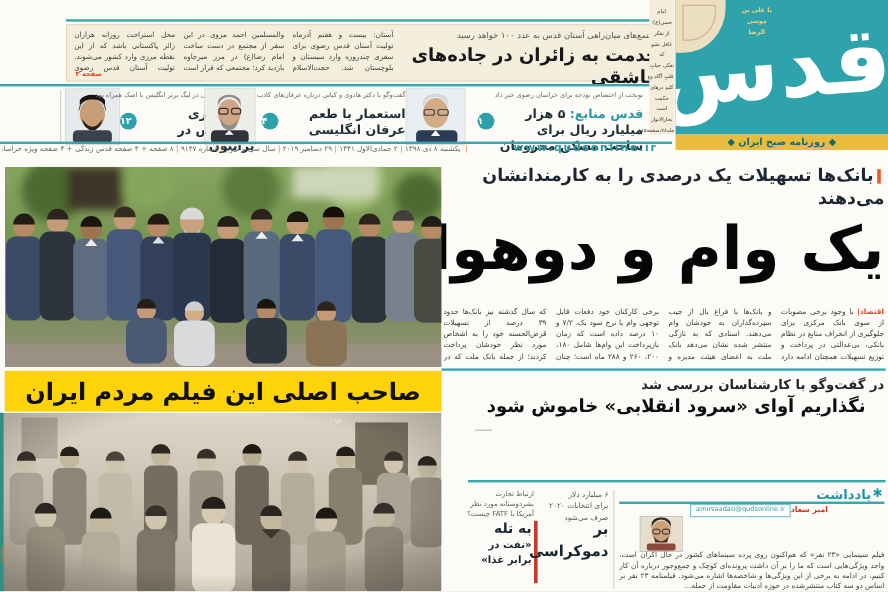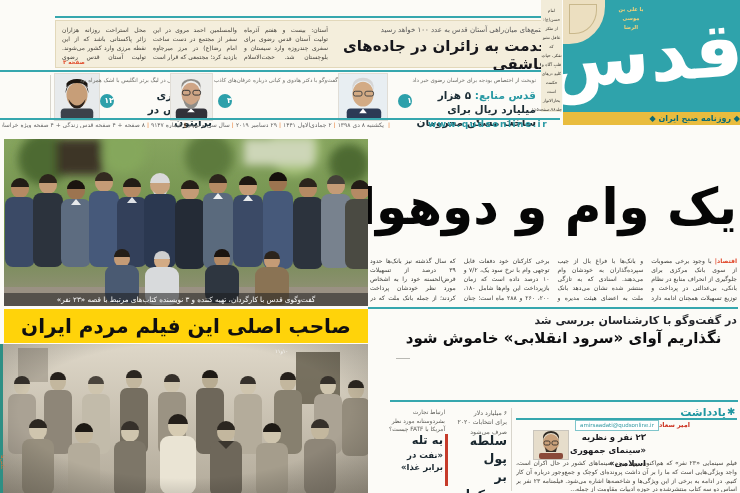--- a/index.html
+++ b/index.html
@@ -13,40 +13,40 @@
   .ts-kicker{position:absolute;right:8px;top:5px;width:225px;font-size:7px;color:#555;text-align:right;}
   .ts-headline{position:absolute;right:8px;top:16px;width:225px;font-size:15px;font-weight:bold;color:#17171c;text-align:right;}
   .ts-body{position:absolute;left:6px;top:4px;width:266px;height:38px;font-size:6px;line-height:1.5;color:#44413a;
            text-align:justify;column-count:3;column-gap:7px;overflow:hidden;}
   .ts-pageref{position:absolute;left:7px;bottom:2px;font-size:5.5px;color:#e04a2a;font-weight:bold;}
   
   .nb-kicker{position:absolute;font-size:5.5px;color:#6b6b66;white-space:nowrap;text-align:right;}
   .nb-headline{position:absolute;font-size:10.5px;font-weight:bold;color:#1d2e36;line-height:1.3;text-align:right;}
   .nb-accent{color:#2b9aa4;}
   .badge{position:absolute;width:14px;height:14px;border-radius:50%;background:#2da0aa;color:#fff;
-         font-size:8px;line-height:14px;text-align:right;font-weight:bold;}
+         font-size:8px;line-height:14px;text-align:left;font-weight:bold;}
   .headshot{position:absolute;border:1px solid #e0ddd6;box-sizing:border-box;}
   
   .dateline{position:absolute;left:2px;top:121px;width:388px;font-size:6px;color:#666;text-align:right;white-space:nowrap;overflow:hidden;}
   .dateline::before{content:"|";color:#e87b2e;margin-left:2px;}
   .dl-seg::after{content:"|";color:#e87b2e;margin:0 2px;}
   .website{position:absolute;left:420px;top:119px;width:136px;font-size:9px;font-weight:bold;color:#2b9aa4;
            letter-spacing:1.5px;direction:ltr;text-align:center;}
   
   .hadith{position:absolute;left:541px;top:0;width:21px;height:112px;background:#f2ecd9;text-align:center;
           font-size:4.3px;color:#3c3a33;line-height:2.1;padding-top:6px;box-sizing:border-box;}
   .mast{position:absolute;left:563px;top:0;width:177px;height:112px;background:#2fa3ab;overflow:hidden;}
   .ornament{position:absolute;left:0;top:0;width:42px;height:44px;background:#ecdfc0;border-radius:0 0 85% 0;}
   .ornament::after{content:"";position:absolute;left:6px;top:4px;width:26px;height:28px;border:1px solid #c9b88c;border-radius:0 0 80% 0;}
   .emblem{position:absolute;left:47px;top:5px;width:42px;text-align:center;font-size:5.2px;font-weight:bold;
           color:#f5d27a;line-height:1.7;}
   .logo{position:absolute;left:30px;top:4px;width:150px;text-align:center;font-size:76px;font-weight:bold;
         color:#ffffff;line-height:100px;transform:rotate(-4deg);}
   .tagline{position:absolute;left:563px;top:112px;width:177px;height:13px;background:#e9bc3e;color:#0e6b74;
-           font-size:8px;font-weight:bold;text-align:right;line-height:13px;letter-spacing:1px;}
+           font-size:8px;font-weight:bold;text-align:center;line-height:13px;letter-spacing:1px;}
   
   .lead-kicker{position:absolute;left:392px;top:138px;width:345px;text-align:right;font-size:14.5px;
                font-weight:bold;color:#1d2631;line-height:1.3;}
   .obar{display:inline-block;width:3px;height:12px;background:#ef5a24;margin:0 3px;vertical-align:middle;}
   .lead-headline{position:absolute;left:385px;top:172px;width:352px;text-align:right;font-size:50px;
                  font-weight:bold;color:#060606;letter-spacing:-1px;white-space:nowrap;line-height:1.4;}
   .lead-body{position:absolute;left:370px;top:256px;width:367px;height:48px;font-size:6.1px;line-height:1.5;
              color:#3a3a36;text-align:justify;column-count:4;column-gap:8px;overflow:hidden;}
   .section-label{color:#e0482b;font-weight:bold;}
   
@@ -117,20 +117,21 @@
     <ellipse cx="21" cy="21" rx="10" ry="12" fill="#cfa585"></ellipse>
     <path d="M11 17 a10 10 0 0 1 20 0 v-5 a10 7 0 0 0 -20 0 z" fill="#8f8d88"></path>
     <path d="M13 26 q8 12 16 0 q-1 10 -8 10 q-7 0 -8 -10" fill="#8f8d88"></path>
     <rect x="12" y="17" width="8" height="5" rx="2" fill="none" stroke="#333" stroke-width="1"></rect>
     <rect x="23" y="17" width="8" height="5" rx="2" fill="none" stroke="#333" stroke-width="1"></rect>
     <rect x="5" y="36" width="33" height="12" rx="4" fill="#32323a"></rect>
     <polygon points="21,36 17,40 25,40" fill="#fff"></polygon>
   </svg>
   <div class="nb-kicker" style="left:218px;top:77px;width:120px">گفت‌وگو با دکتر هادوی و کیانی درباره عرفان‌های کاذب</div>
   <div class="badge" style="left:218px;top:94px">۴</div>
+  <div class="nb-headline" style="left:234px;top:89px;width:104px">استعمار با طعم عرفان انگلیسی</div>
 
   <svg class="headshot abs" style="left:338px;top:73px" width="50" height="48" viewBox="0 0 50 48">
     <rect width="50" height="48" fill="#e8eef2"></rect>
     <ellipse cx="25" cy="21" rx="11" ry="13" fill="#d3ab85"></ellipse>
     <path d="M14 18 a11 11 0 0 1 22 0 v-6 a11 8 0 0 0 -22 0 z" fill="#d5d5d5"></path>
     <rect x="15" y="18" width="9" height="5" rx="2" fill="none" stroke="#444" stroke-width="1"></rect>
     <rect x="27" y="18" width="9" height="5" rx="2" fill="none" stroke="#444" stroke-width="1"></rect>
     <rect x="8" y="36" width="36" height="12" rx="4" fill="#2c3a55"></rect>
     <polygon points="25,36 21,41 29,41" fill="#fff"></polygon>
   </svg>
@@ -163,20 +164,21 @@
     <div class="emblem">
       <div>یا علی بن</div>
       <div>موسی</div>
       <div>الرضا</div>
     </div>
     <div class="logo">قدس</div>
   </div>
   <div class="tagline">◆ روزنامه صبح ایران ◆</div>
 
   <div class="lead-kicker">
+    <div><span class="obar"></span><span>بانک‌ها تسهیلات یک درصدی را به کارمندانشان می‌دهند</span></div>
   </div>
   <div class="lead-headline">یک وام و دوهوا!</div>
   <div class="lead-body">
     <span class="section-label">اقتصاد|</span>
     <span>با وجود برخی مصوبات از سوی بانک مرکزی برای جلوگیری از انحراف منابع در نظام بانکی، بی‌عدالتی در پرداخت و توزیع تسهیلات همچنان ادامه دارد و بانک‌ها با فراغ بال از جیب سپرده‌گذاران به خودشان وام می‌دهند. اسنادی که به تازگی منتشر شده نشان می‌دهد بانک ملت به اعضای هیئت مدیره و برخی کارکنان خود دفعات قابل توجهی وام با نرخ سود یک، ۷/۲ و ۱۰ درصد داده است که زمان بازپرداخت این وام‌ها شامل ۱۸۰، ۲۰۰، ۲۶۰ و ۲۸۸ ماه است؛ چنان که سال گذشته نیز بانک‌ها حدود ۳۹ درصد از تسهیلات قرض‌الحسنه خود را به اشخاص مورد نظر خودشان پرداخت کردند؛ از جمله بانک ملت که در سال ۹۷ یک‌هزار و ۴۶۰ میلیارد تومان به کارکنان خود از منابع قرض‌الحسنه وام پرداخت کرده بود و تعداد کارمندان این بانک بیش از ۲۷ هزار نفر است...</span>
   </div>
   <div class="rule" style="left:368px;top:307px;width:370px;height:2px"></div>
 
   <div class="color-photo">
     <svg width="364" height="167" viewBox="0 0 364 167">
@@ -292,21 +294,20 @@
             <path d="M-8 -2 a8 8 0 0 1 16 0 z" fill="#1b140f"></path>
             <rect x="-17" y="6" width="34" height="38" rx="9" fill="#2e3640"></rect>
           </g>
         <g transform="translate(268,122)">
             <circle r="8" fill="#c49b76"></circle>
             <path d="M-8 -2 a8 8 0 0 1 16 0 z" fill="#2c241c"></path>
             <rect x="-17" y="6" width="34" height="38" rx="9" fill="#8a7354"></rect>
           </g>
       </g>
     </svg>
-    <div class="photo-caption">گفت‌وگوی قدس با کارگردان، تهیه کننده و ۳ نویسنده کتاب‌های مرتبط با قصه «۲۳ نفر»</div>
   </div>
 
   <div class="banner">صاحب اصلی این فیلم مردم ایران هستند</div>
 
   <div class="bw-photo">
     <svg width="368" height="149" viewBox="0 0 368 149">
       <defs>
         <linearGradient id="bwg" x1="0" y1="0" x2="0" y2="1">
           <stop offset="0" stop-color="#ded7c8"></stop>
             <stop offset="1" stop-color="#b3ab9b"></stop>
@@ -429,39 +430,34 @@
     <div class="fatf-sm">«نفت در برابر غذا»</div>
   </div>
   <div class="redbar"></div>
 
   <div class="money-kicker">
     <div>۶ میلیارد دلار</div>
     <div>برای انتخابات ۲۰۲۰</div>
     <div>صرف می‌شود</div>
   </div>
   <div class="money-headline">
-    <div>سلطه پول</div>
     <div>بر دموکراسی</div>
 
   </div>
   <div class="vdiv" style="left:511px;top:408px;height:83px"></div>
 
   <div class="note-icon">✱</div>
   <div class="note-section">یادداشت</div>
   <div class="rule" style="left:516px;top:418px;width:221px;height:1.5px"></div>
   <div class="note-author">امیر سعادتی</div>
   <div class="note-email">amirsaadati@qudsonline.ir</div>
   <svg class="note-avatar" width="34" height="28" viewBox="0 0 34 28">
     <rect width="34" height="28" fill="#e6ddcb"></rect>
     <ellipse cx="17" cy="12" rx="8" ry="9" fill="#caa17b"></ellipse>
     <path d="M9 10 a8 8 0 0 1 16 0 v-4 a8 6 0 0 0 -16 0 z" fill="#2e2822"></path>
     <rect x="10" y="10" width="6" height="4" rx="1.5" fill="none" stroke="#222" stroke-width="0.8"></rect>
     <rect x="18" y="10" width="6" height="4" rx="1.5" fill="none" stroke="#222" stroke-width="0.8"></rect>
     <path d="M11 16 q6 8 12 0 l-1 5 h-10 z" fill="#3a332c"></path>
     <rect x="5" y="22" width="24" height="6" rx="2" fill="#8a4a3a"></rect>
   </svg>
-  <div class="note-headline">
-    <div>۲۳ نفر و نظریه</div>
-    <div>«سینمای جمهوری اسلامی»</div>
-  </div>
   <div class="note-body">فیلم سینمایی «۲۳ نفر» که هم‌اکنون روی پرده سینماهای کشور در حال اکران است، واجد ویژگی‌هایی است که ما را بر آن داشت پرونده‌ای کوچک و جمع‌وجور درباره آن کار کنیم. در ادامه به برخی از این ویژگی‌ها و شاخصه‌ها اشاره می‌شود. فیلمنامه ۲۳ نفر بر اساس دو سه کتاب منتشرشده در حوزه ادبیات مقاومت از جمله...</div>
 
 </div>
 
 </body></html>

